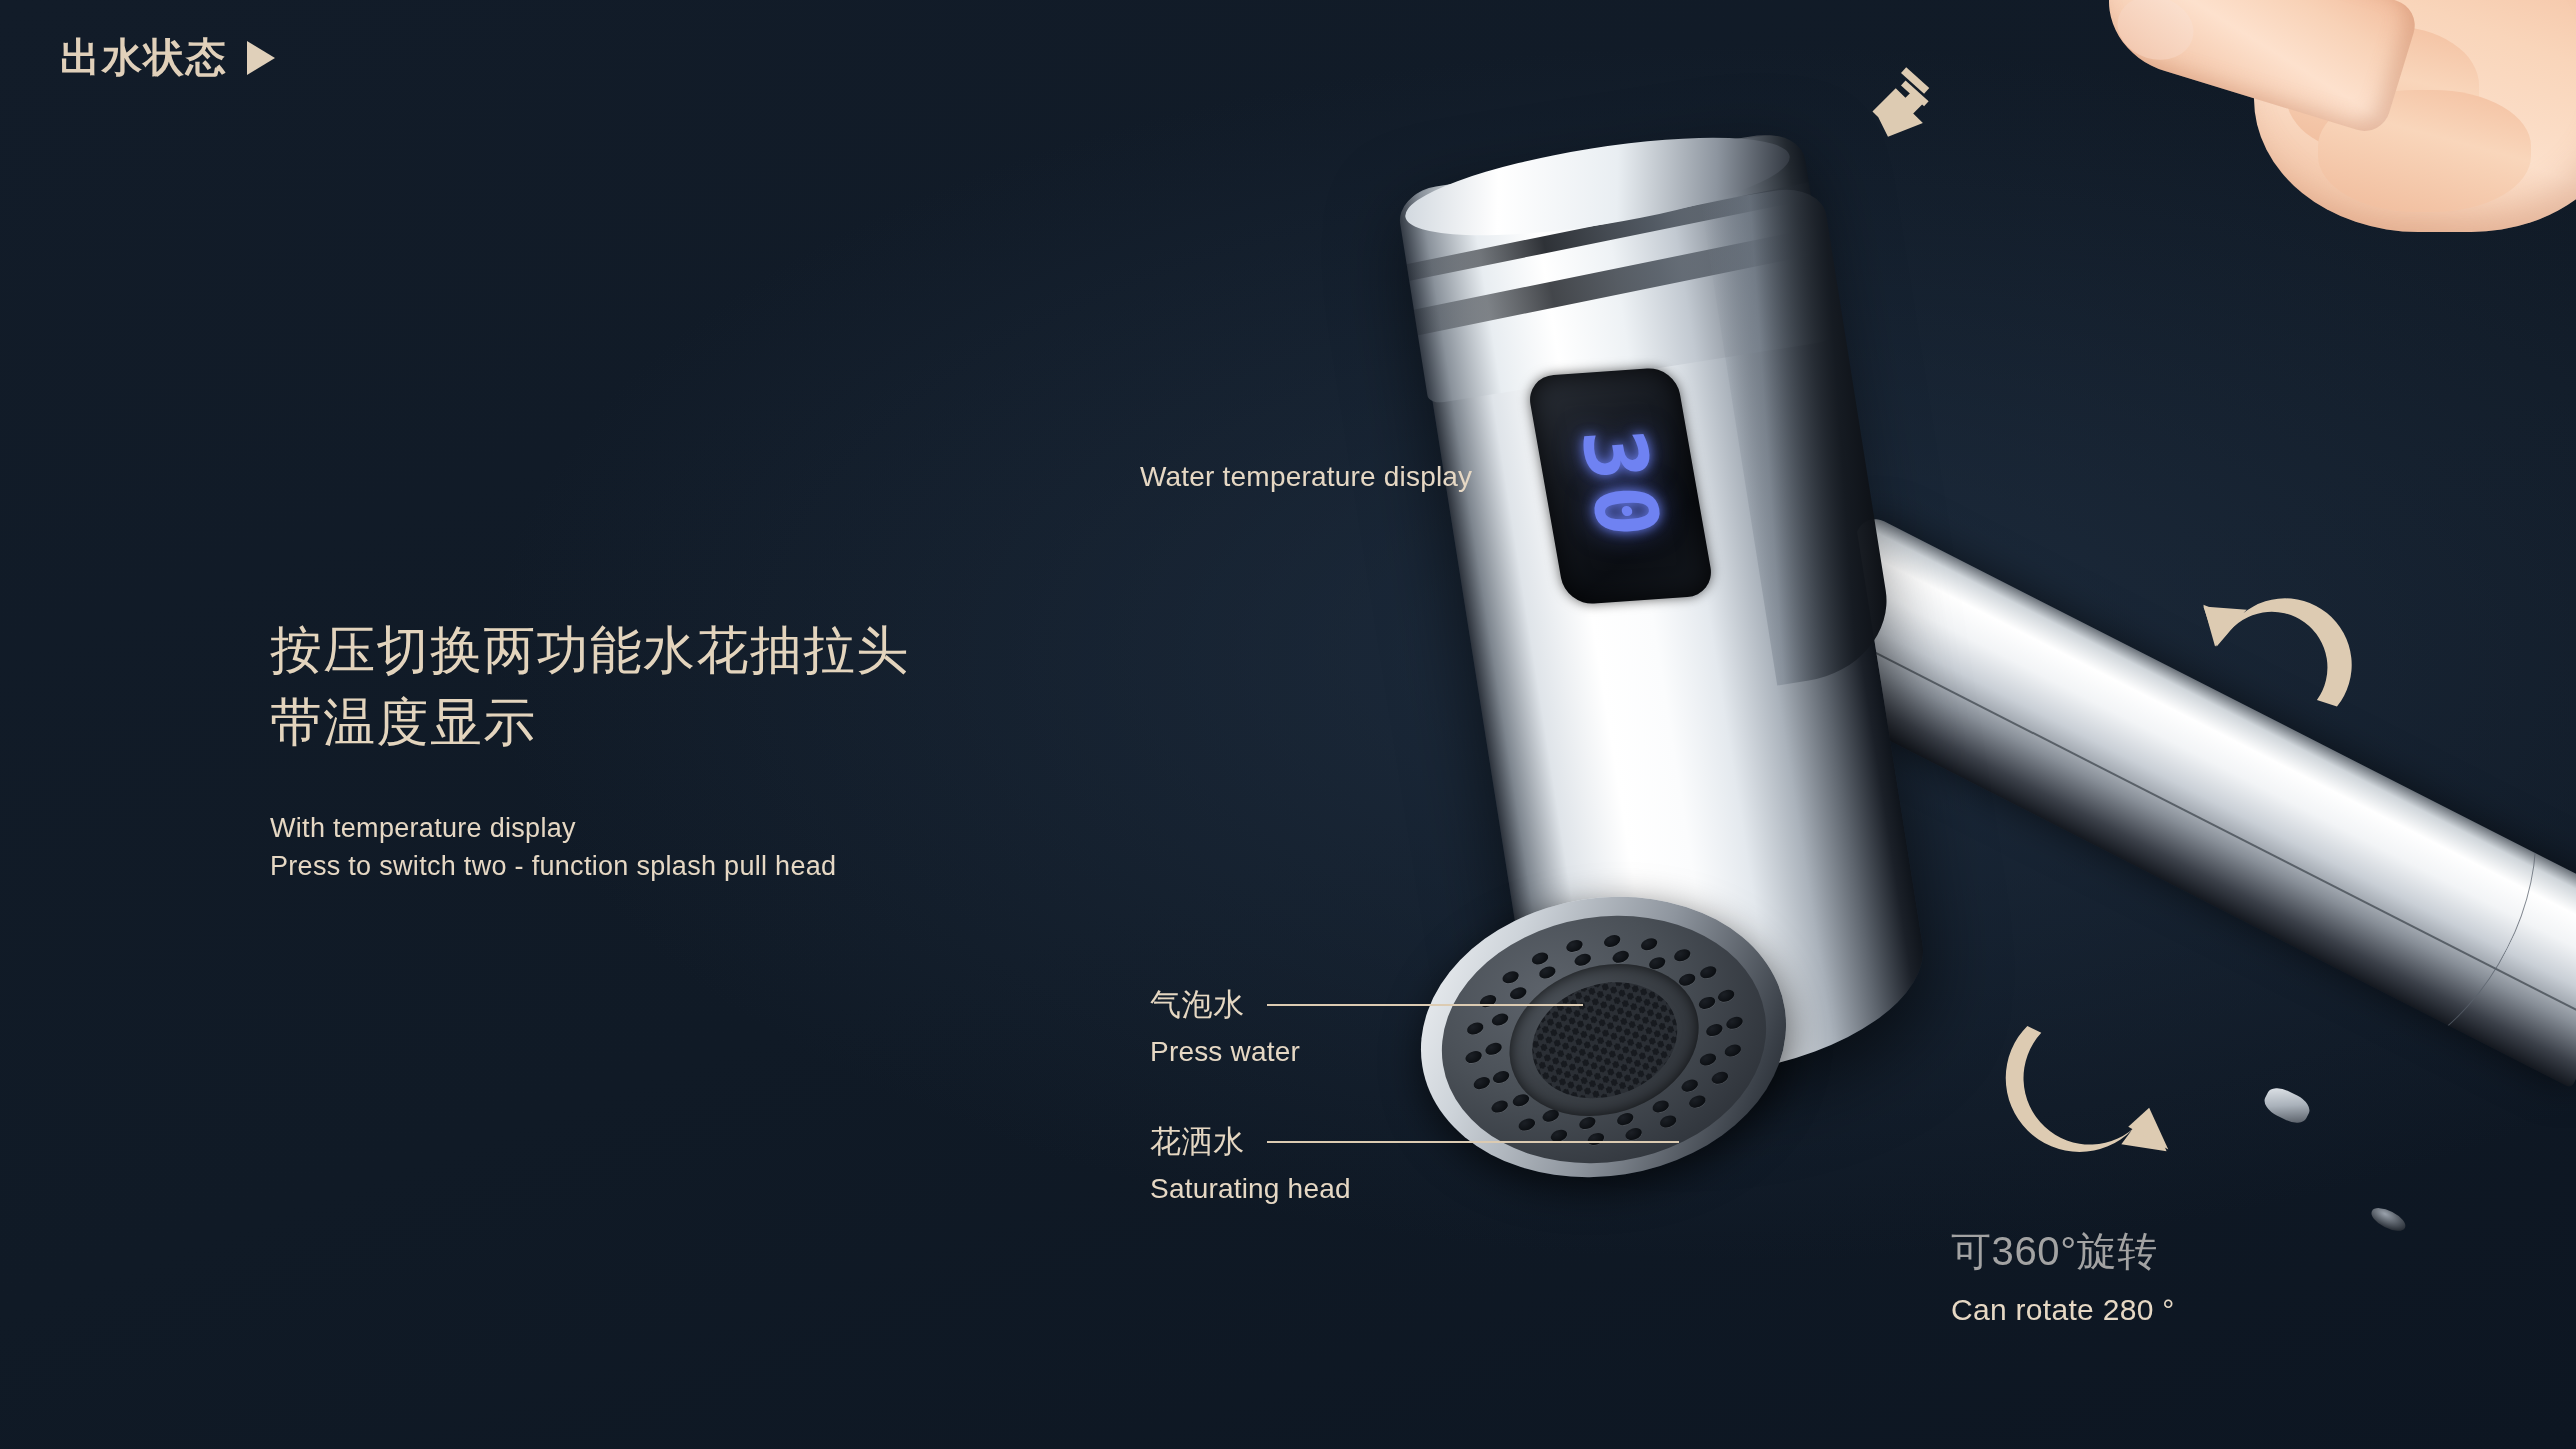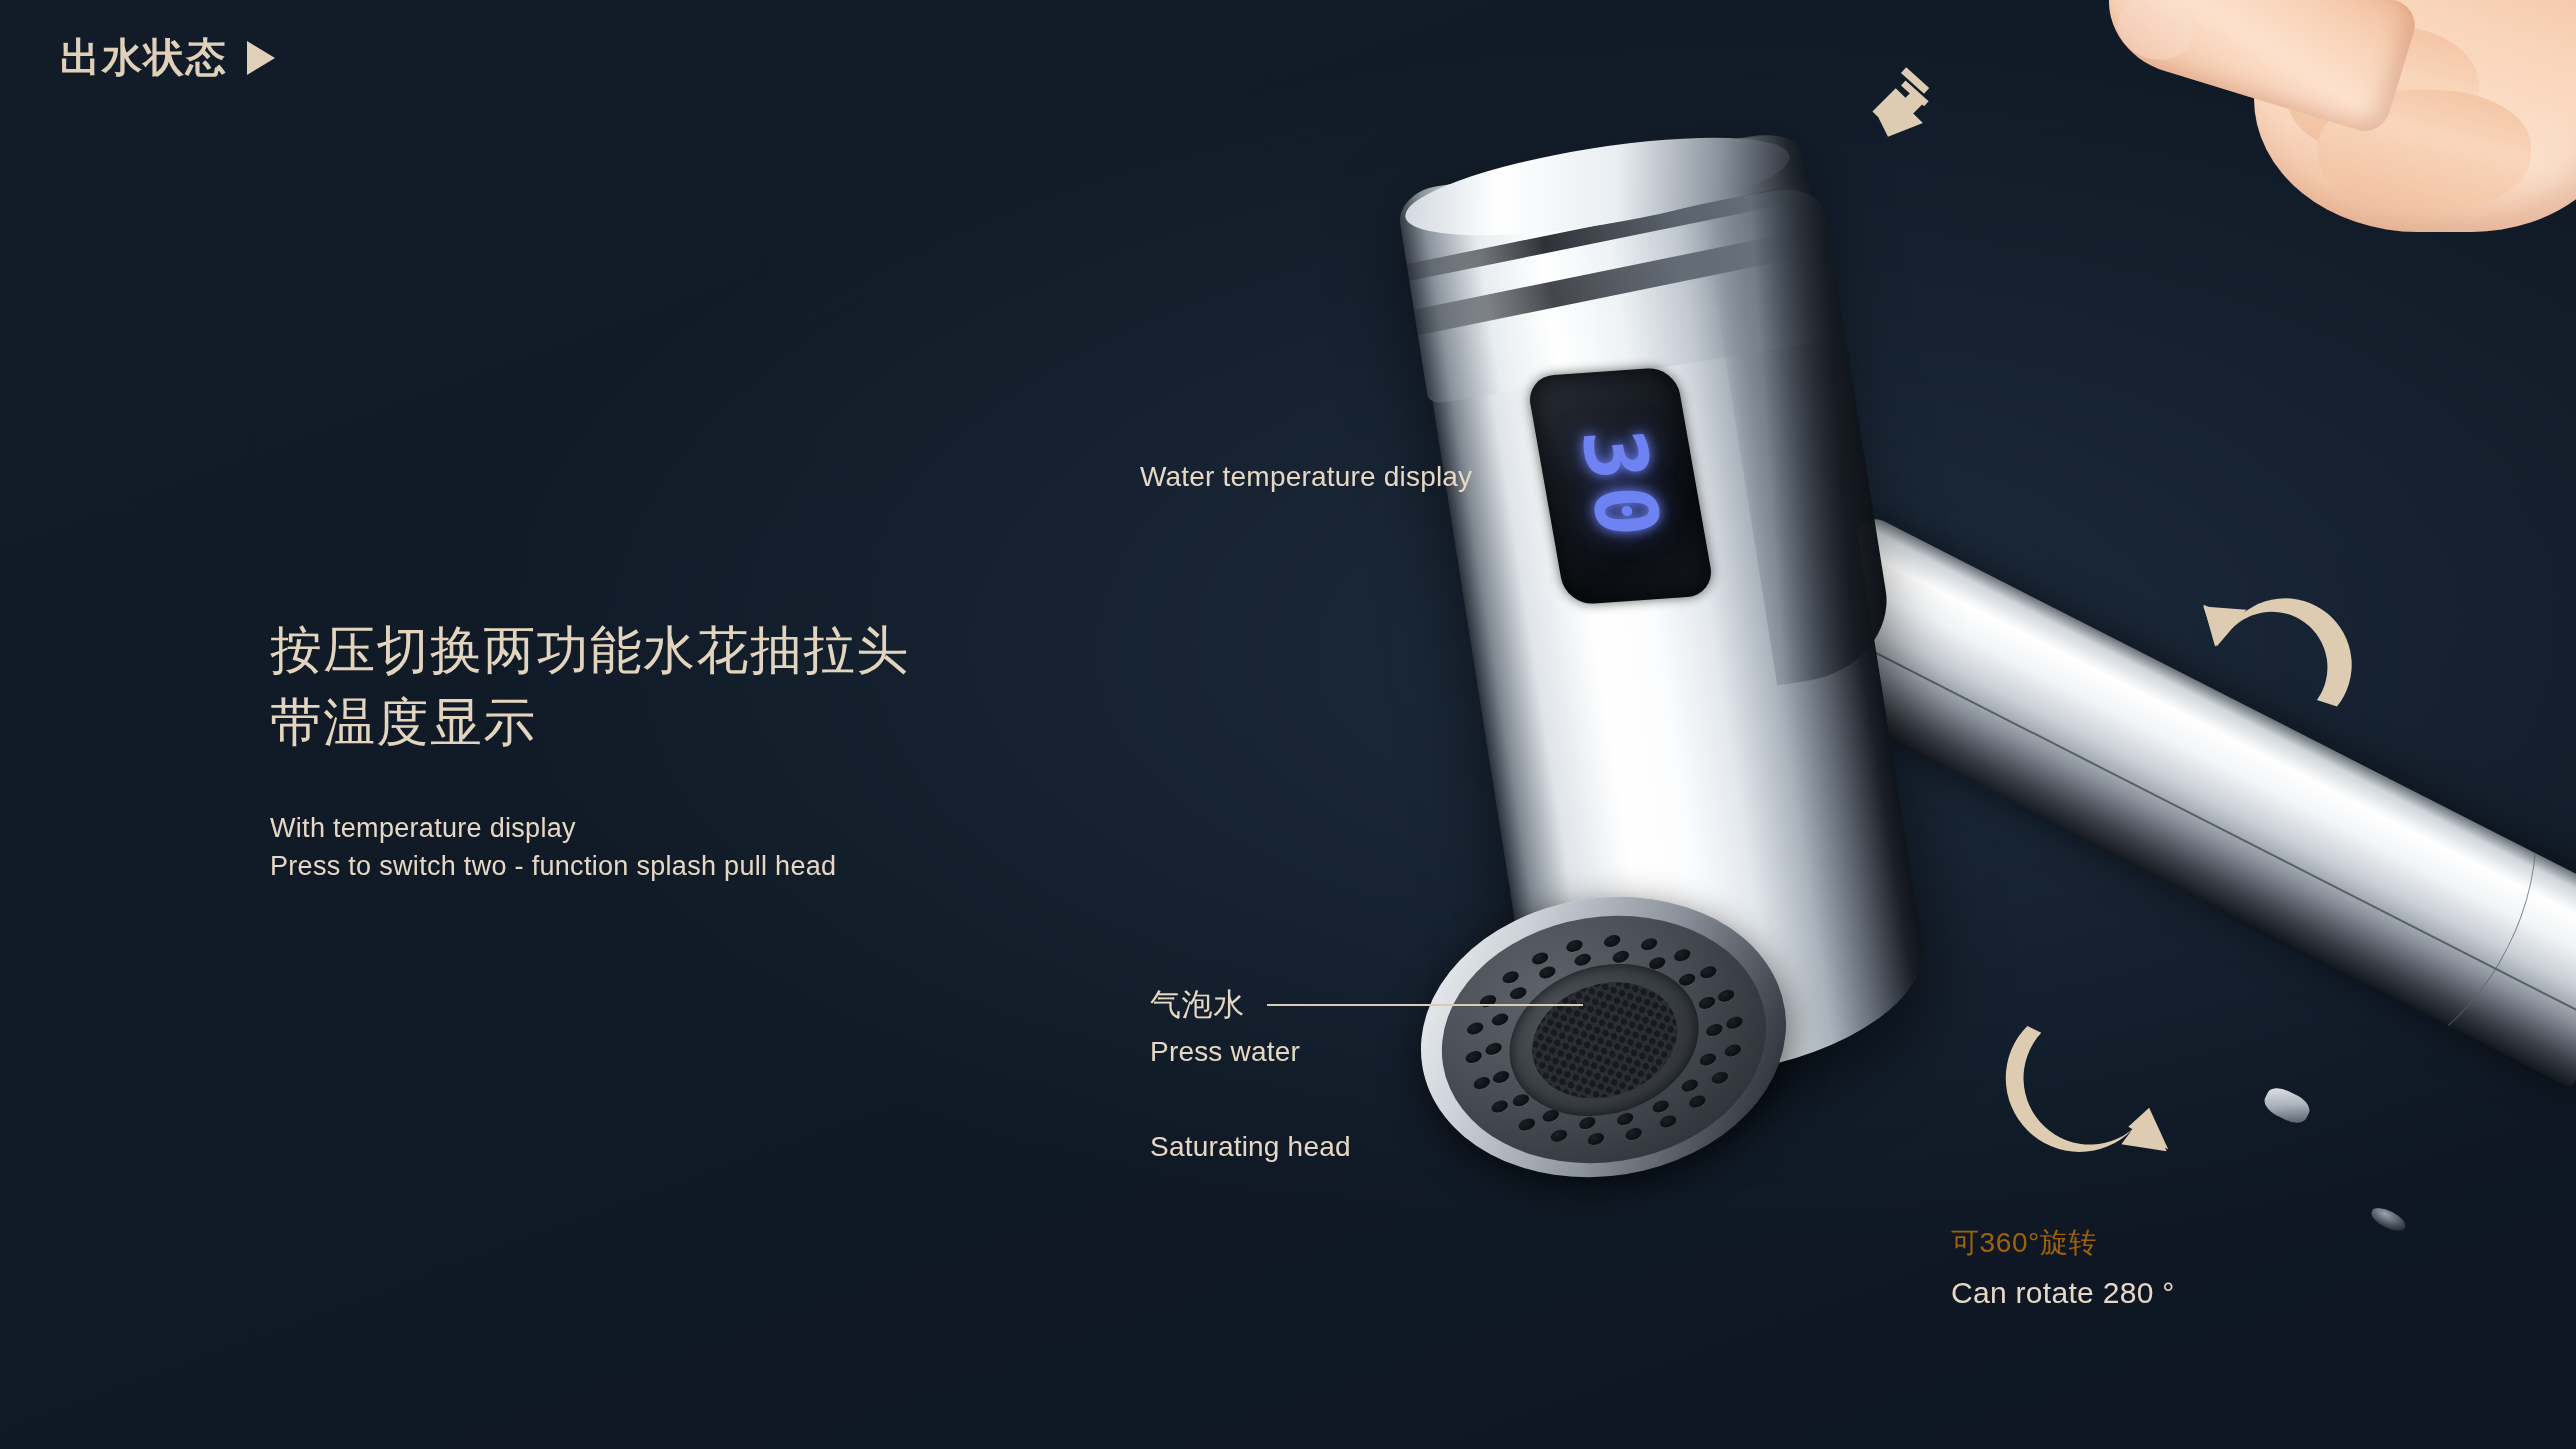--- a/index.html
+++ b/index.html
@@ -106,22 +106,22 @@
     margin-left: 22px;
   }
 
   
   .rotate-callout {
     position: absolute;
     left: 1951px;
     top: 1224px;
   }
   .rotate-cn {
-    font-size: 28px;
-    color: #a16207;
+    font-size: 40px;
+    color: #a3a3a3;
     letter-spacing: 0.6px;
     white-space: nowrap;
   }
   .rotate-en {
     font-size: 30px;
     color: #e6d8c4;
     letter-spacing: 0.3px;
     white-space: nowrap;
     margin-top: 14px;
   }
@@ -526,20 +526,24 @@
 
   <div class="callout" style="left:1150px; top:984px;">
     <div class="callout-row">
       <div class="callout-cn">气泡水</div>
       <div class="leader-line" style="width:316px;"></div>
     </div>
     <div class="callout-en">Press water</div>
   </div>
 
   <div class="callout" style="left:1150px; top:1121px;">
+    <div class="callout-row">
+      <div class="callout-cn">花洒水</div>
+      <div class="leader-line" style="width:412px;"></div>
+    </div>
     <div class="callout-en">Saturating head</div>
   </div>
 
   <div class="rotate-callout">
     <div class="rotate-cn">可360°旋转</div>
     <div class="rotate-en">Can rotate 280 °</div>
   </div>
 
 </div>
 

